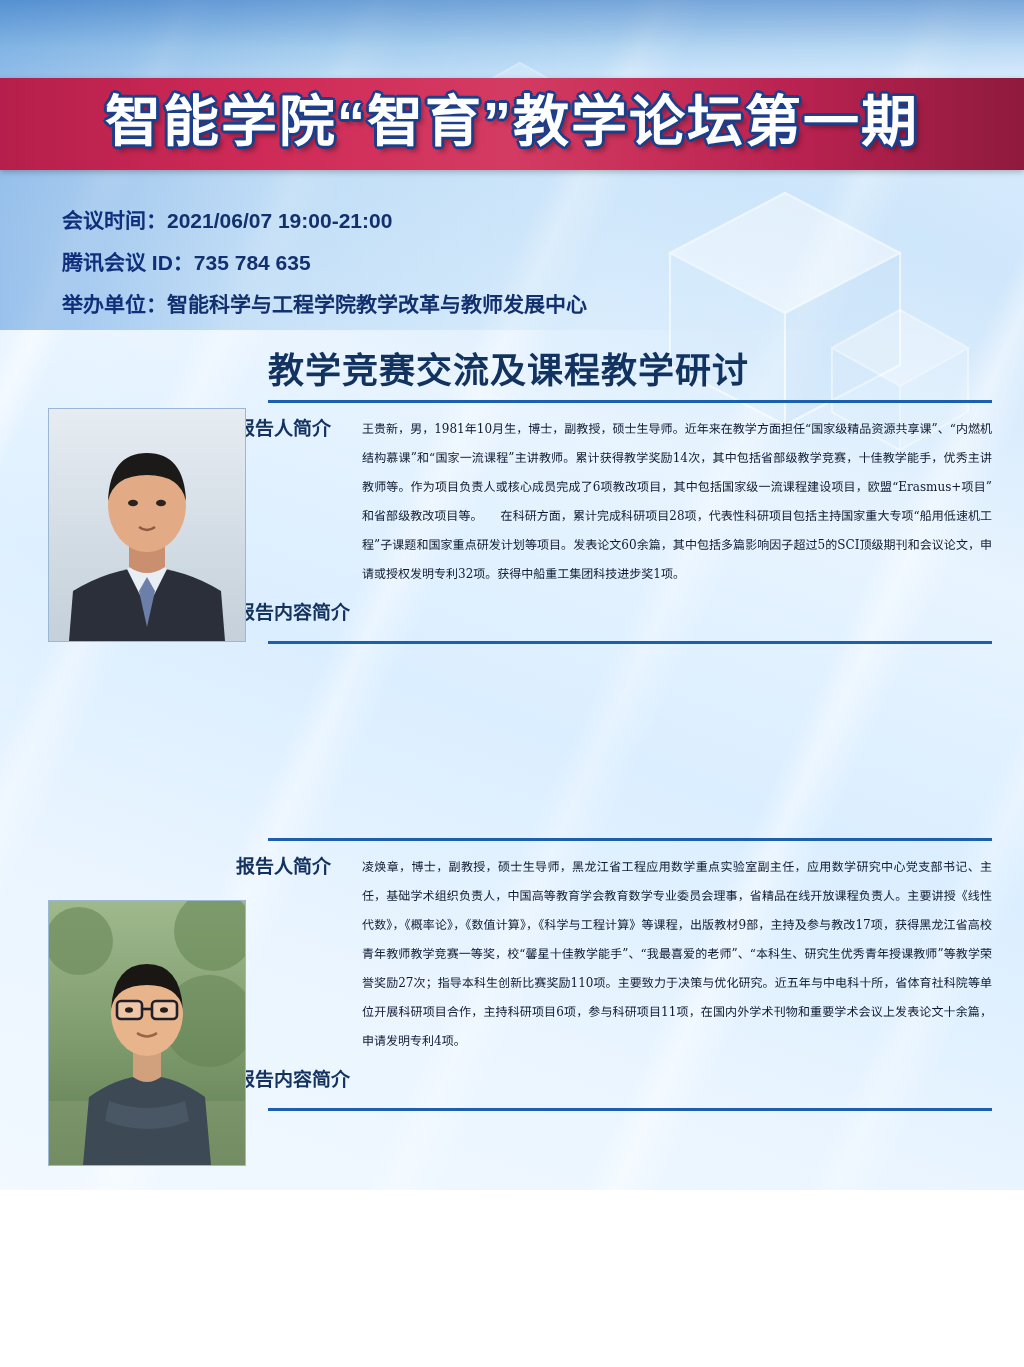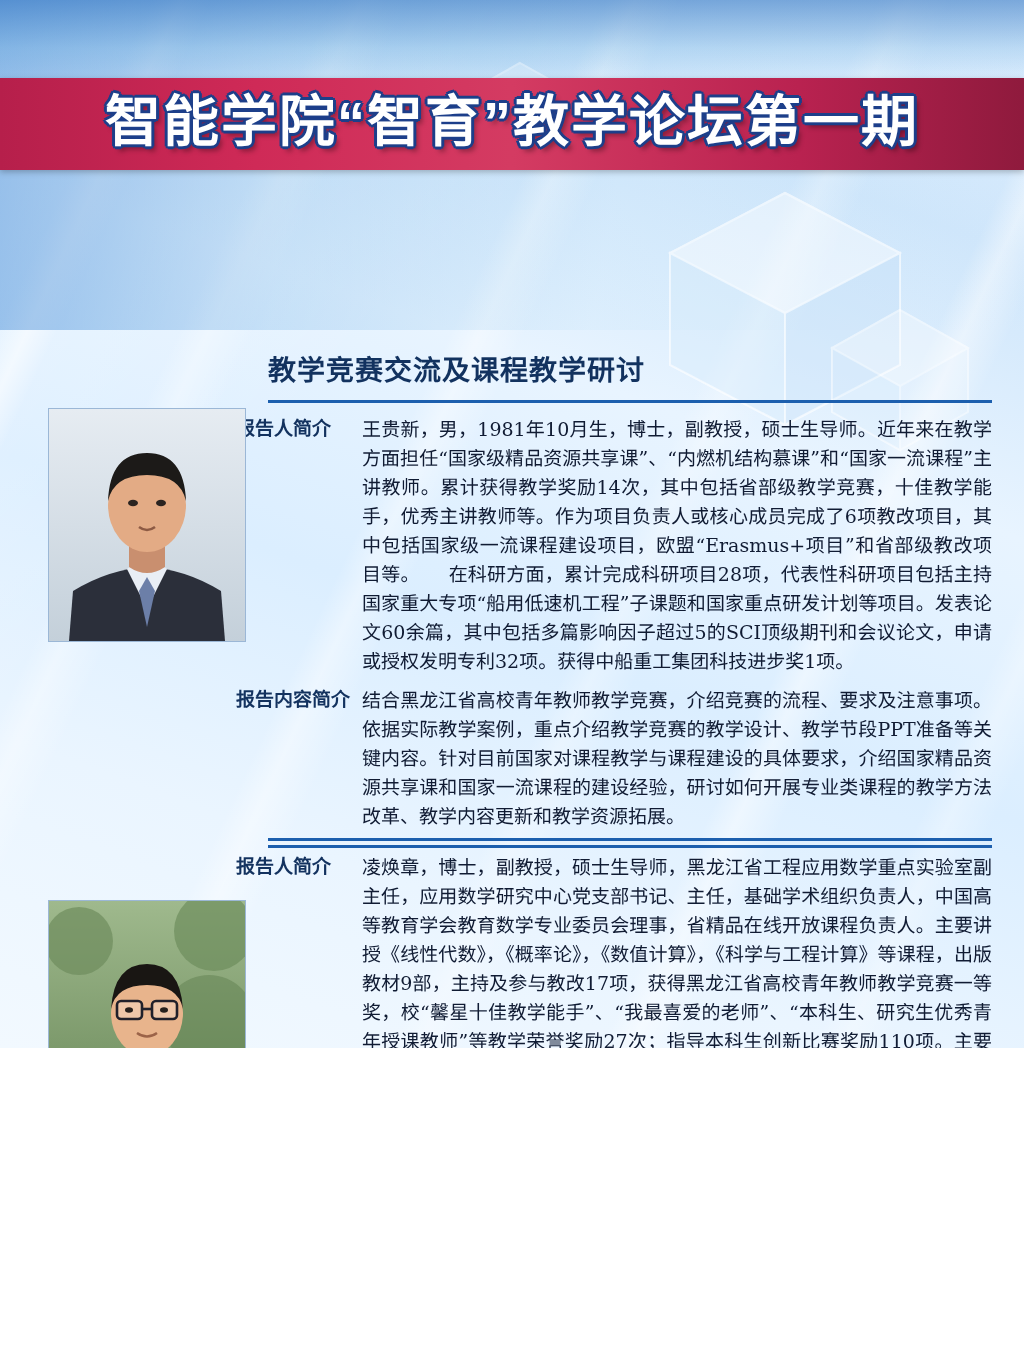--- a/index.html
+++ b/index.html
@@ -9,21 +9,21 @@
   body {
     width: 1024px;
     height: 1367px;
     font-family: "Liberation Sans", sans-serif;
     overflow: hidden;
   }
 
   .poster {
     position: relative;
     width: 1024px;
-    height: 1048px;
+    height: 1190px;
     background:
       linear-gradient(135deg, rgba(255,255,255,0.35) 0%, rgba(255,255,255,0) 35%),
       linear-gradient(200deg, #dfefff 0%, #cfe6fb 18%, #e8f4ff 38%, #dbeeff 58%, #eaf5ff 78%, #f2f9ff 100%);
       overflow: hidden;
   }
 
   
   .streaks {
     position: absolute;
     inset: 0;
@@ -119,21 +119,21 @@
     position: absolute;
     left: 0;
     width: 1024px;
   }
   .sec1 { top: 352px; }
   .sec2 { top: 828px; }
 
   .sec-heading {
     margin-left: 268px;
     width: 700px;
-    font-size: 28px;
+    font-size: 36px;
     font-weight: bold;
     color: #12325f;
     line-height: 38px;
     letter-spacing: 1px;
   }
   .rule {
     margin-left: 268px;
     width: 724px;
     height: 3px;
     background: #1c5fae;
@@ -165,21 +165,21 @@
     flex: 0 0 126px;
     font-size: 19px;
     font-weight: bold;
     color: #13325f;
     line-height: 28px;
     white-space: nowrap;
   }
   .row-body {
     flex: 1 1 auto;
     font-family: "DejaVu Serif", "Liberation Serif", serif;
-    font-size: 19px;
+    font-size: 12px;
     line-height: 29px;
     color: #101b33;
     text-align: justify;
     padding-right: 32px;
   }
 </style>
 </head>
 <body>
 
 <div class="poster">
@@ -210,20 +210,34 @@
   <div class="cube" style="left:460px; top:55px; opacity:0.4;">
     <svg width="120" height="120" viewBox="0 0 120 120">
       <polygon points="60,8 110,36 110,84 60,112 10,84 10,36" fill="rgba(255,255,255,0.25)" stroke="rgba(255,255,255,0.7)" stroke-width="2"></polygon>
       <polygon points="60,8 110,36 60,64 10,36" fill="rgba(255,255,255,0.45)" stroke="rgba(255,255,255,0.75)" stroke-width="2"></polygon>
     </svg>
   </div>
 
   <div class="title-banner"></div>
   <div class="title-text">智能学院“智育”教学论坛第一期</div>
 
+  <div class="meta">
+    <div class="meta-row">
+      <span class="meta-label">会议时间：</span>
+      <span class="meta-value">2021/06/07   19:00-21:00</span>
+    </div>
+    <div class="meta-row">
+      <span class="meta-label">腾讯会议 ID：</span>
+      <span class="meta-value">735 784 635</span>
+    </div>
+    <div class="meta-row">
+      <span class="meta-label">举办单位：</span>
+      <span class="meta-value">智能科学与工程学院教学改革与教师发展中心</span>
+    </div>
+  </div>
 
   <div class="section sec1">
     <div class="sec-heading">教学竞赛交流及课程教学研讨</div>
     <div class="rule"></div>
 
     <div class="portrait p1">
       <svg width="196" height="232" viewBox="0 0 196 232">
         <rect width="196" height="232" fill="#d9e2ea"></rect>
         <rect width="196" height="232" fill="url(#g1)"></rect>
         <defs>
@@ -251,21 +265,20 @@
       </svg>
     </div>
 
     <div class="rows">
       <div class="row">
         <div class="row-label">报告人简介</div>
         <div class="row-body">王贵新，男，1981年10月生，博士，副教授，硕士生导师。近年来在教学方面担任“国家级精品资源共享课”、“内燃机结构慕课”和“国家一流课程”主讲教师。累计获得教学奖励14次，其中包括省部级教学竞赛，十佳教学能手，优秀主讲教师等。作为项目负责人或核心成员完成了6项教改项目，其中包括国家级一流课程建设项目，欧盟“Erasmus+项目”和省部级教改项目等。　　在科研方面，累计完成科研项目28项，代表性科研项目包括主持国家重大专项“船用低速机工程”子课题和国家重点研发计划等项目。发表论文60余篇，其中包括多篇影响因子超过5的SCI顶级期刊和会议论文，申请或授权发明专利32项。获得中船重工集团科技进步奖1项。</div>
       </div>
       <div class="row">
         <div class="row-label">报告内容简介</div>
-        <div class="row-body">结合黑龙江省高校青年教师教学竞赛，介绍竞赛的流程、要求及注意事项。依据实际教学案例，重点介绍教学竞赛的教学设计、教学节段PPT准备等关键内容。针对目前国家对课程教学与课程建设的具体要求，介绍国家精品资源共享课和国家一流课程的建设经验，研讨如何开展专业类课程的教学方法改革、教学内容更新和教学资源拓展。</div>
       </div>
     </div>
     <div class="rule bottom"></div>
   </div>
 
   <div class="section sec2">
     <div class="rule"></div>
 
     <div class="portrait p2">
       <svg width="196" height="264" viewBox="0 0 196 264">

